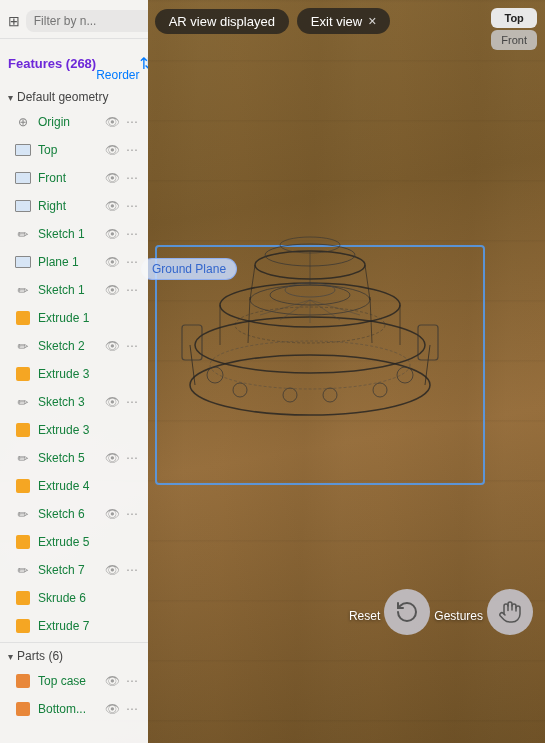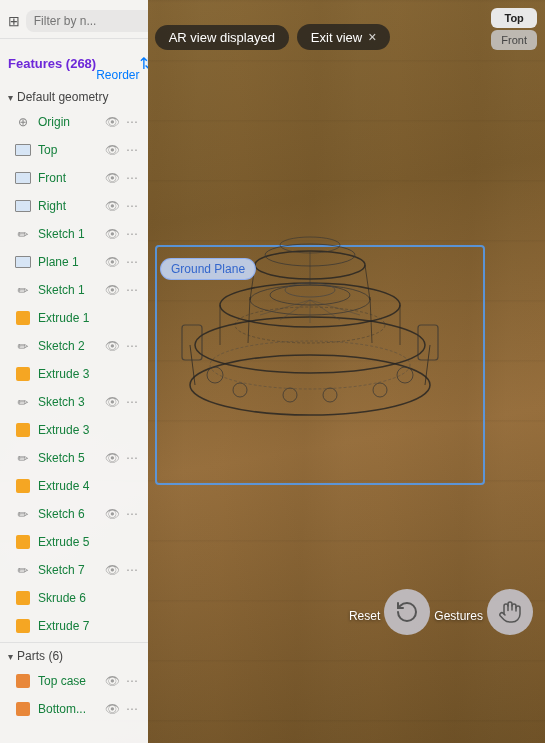--- a/index.html
+++ b/index.html
@@ -25,21 +25,21 @@
         repeating-linear-gradient(
           180deg,
           rgba(0,0,0,0.05) 0px, transparent 3px, transparent 60px
         ),
         linear-gradient(170deg, #8b6c3a 0%, #7a5c2e 30%, #9a7240 60%, #6e5228 100%);
     }
 
     
     #top-bar {
       position: absolute;
-      top: 16px;
+      top: 0;
       left: 0;
       right: 0;
       display: flex;
       justify-content: center;
       align-items: center;
       padding: 8px 12px;
       z-index: 100;
       gap: 8px;
     }
 
@@ -260,21 +260,21 @@
     .parts-section {
       border-top: 1px solid #e0e0e0;
       margin-top: 2px;
       padding-top: 2px;
     }
 
     
     #ground-label {
       position: absolute;
       top: 258px;
-      left: 160px;
+      left: 141px;
       background: rgba(200,220,255,0.85);
       color: #3366cc;
       font-size: 12px;
       padding: 3px 10px;
       border-radius: 12px;
       z-index: 50;
       border: 1px solid rgba(100,150,255,0.5);
     }
 
     

